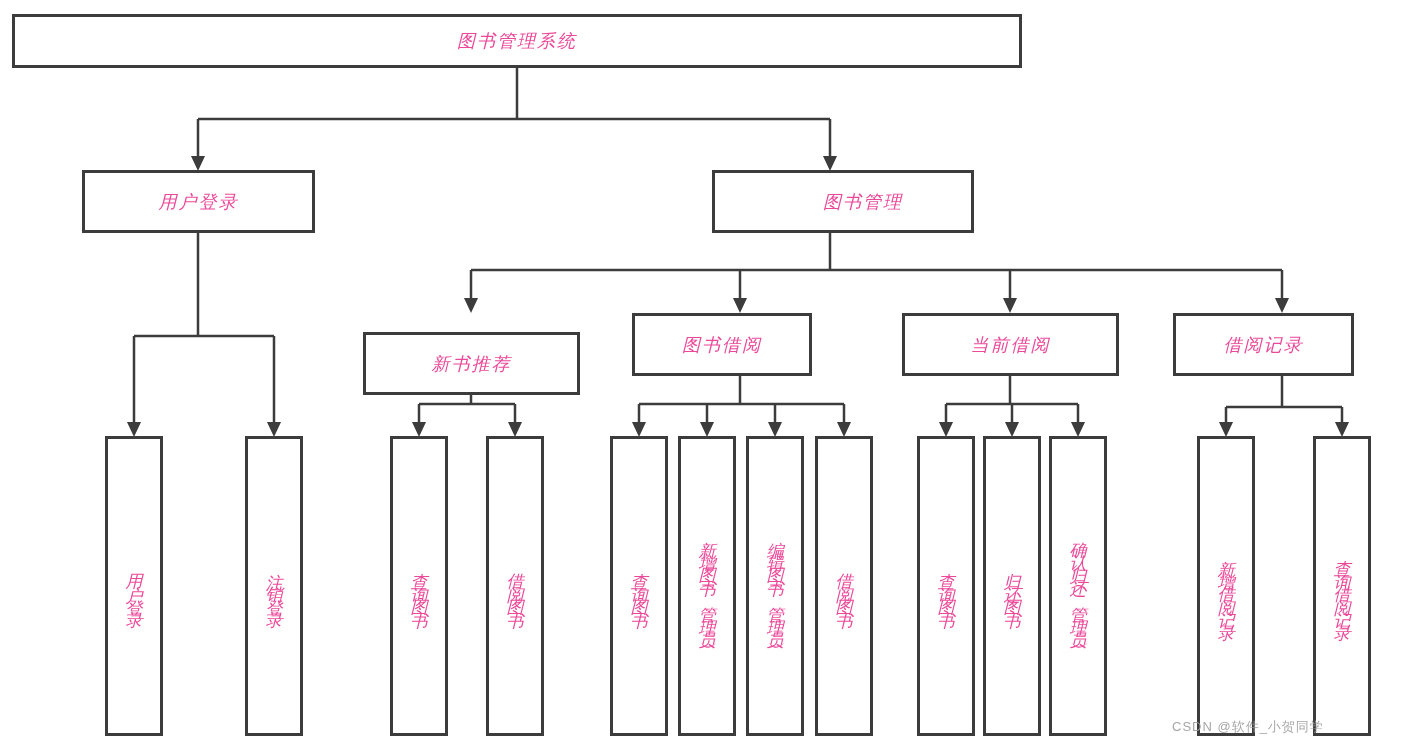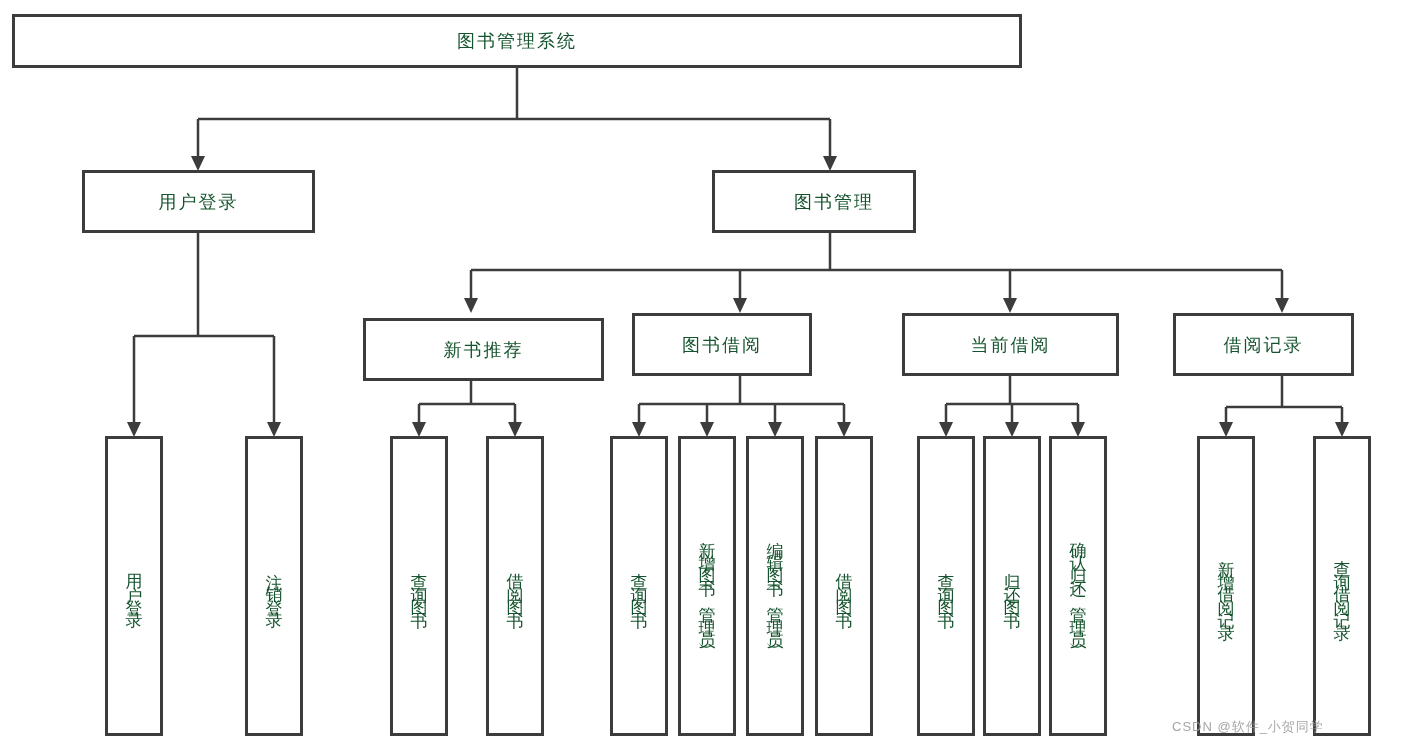--- a/index.html
+++ b/index.html
@@ -18,24 +18,25 @@
     z-index: 1;
   }
   .node {
     position: absolute;
     box-sizing: border-box;
     background: #ffffff;
     border: 3px solid #3c3c3c;
     display: flex;
     align-items: center;
     justify-content: center;
-    color: #14532d;
+    color: #ec4899;
     font-size: 18px;
     letter-spacing: 2px;
     z-index: 2;
+    font-style: italic;
   }
   .leaf {
     width: 58px;
     height: 300px;
     top: 436px;
   }
   .leaf .vlabel {
     writing-mode: vertical-rl;
     text-orientation: mixed;
     font-size: 17px;
@@ -97,25 +98,25 @@
     <polygon class="ctri" points="1335,422 1349,422 1342,437"></polygon>
   </svg>
 
   <div class="node" style="left:12px; top:14px; width:1010px; height:54px;">
     <span>图书管理系统</span>
   </div>
 
   <div class="node" style="left:82px; top:170px; width:233px; height:63px;">
     <span>用户登录</span>
   </div>
-  <div class="node" style="left:712px; top:170px; width:204px; height:63px;padding-left:40px;">
+  <div class="node" style="left:712px; top:170px; width:262px; height:63px;padding-left:40px;">
     <span>图书管理</span>
   </div>
 
-  <div class="node" style="left:363px; top:318px; width:241px; height:63px;">
+  <div class="node" style="left:363px; top:332px; width:217px; height:63px;">
     <span>新书推荐</span>
   </div>
   <div class="node" style="left:632px; top:313px; width:180px; height:63px;">
     <span>图书借阅</span>
   </div>
   <div class="node" style="left:902px; top:313px; width:217px; height:63px;">
     <span>当前借阅</span>
   </div>
   <div class="node" style="left:1173px; top:313px; width:181px; height:63px;">
     <span>借阅记录</span>

